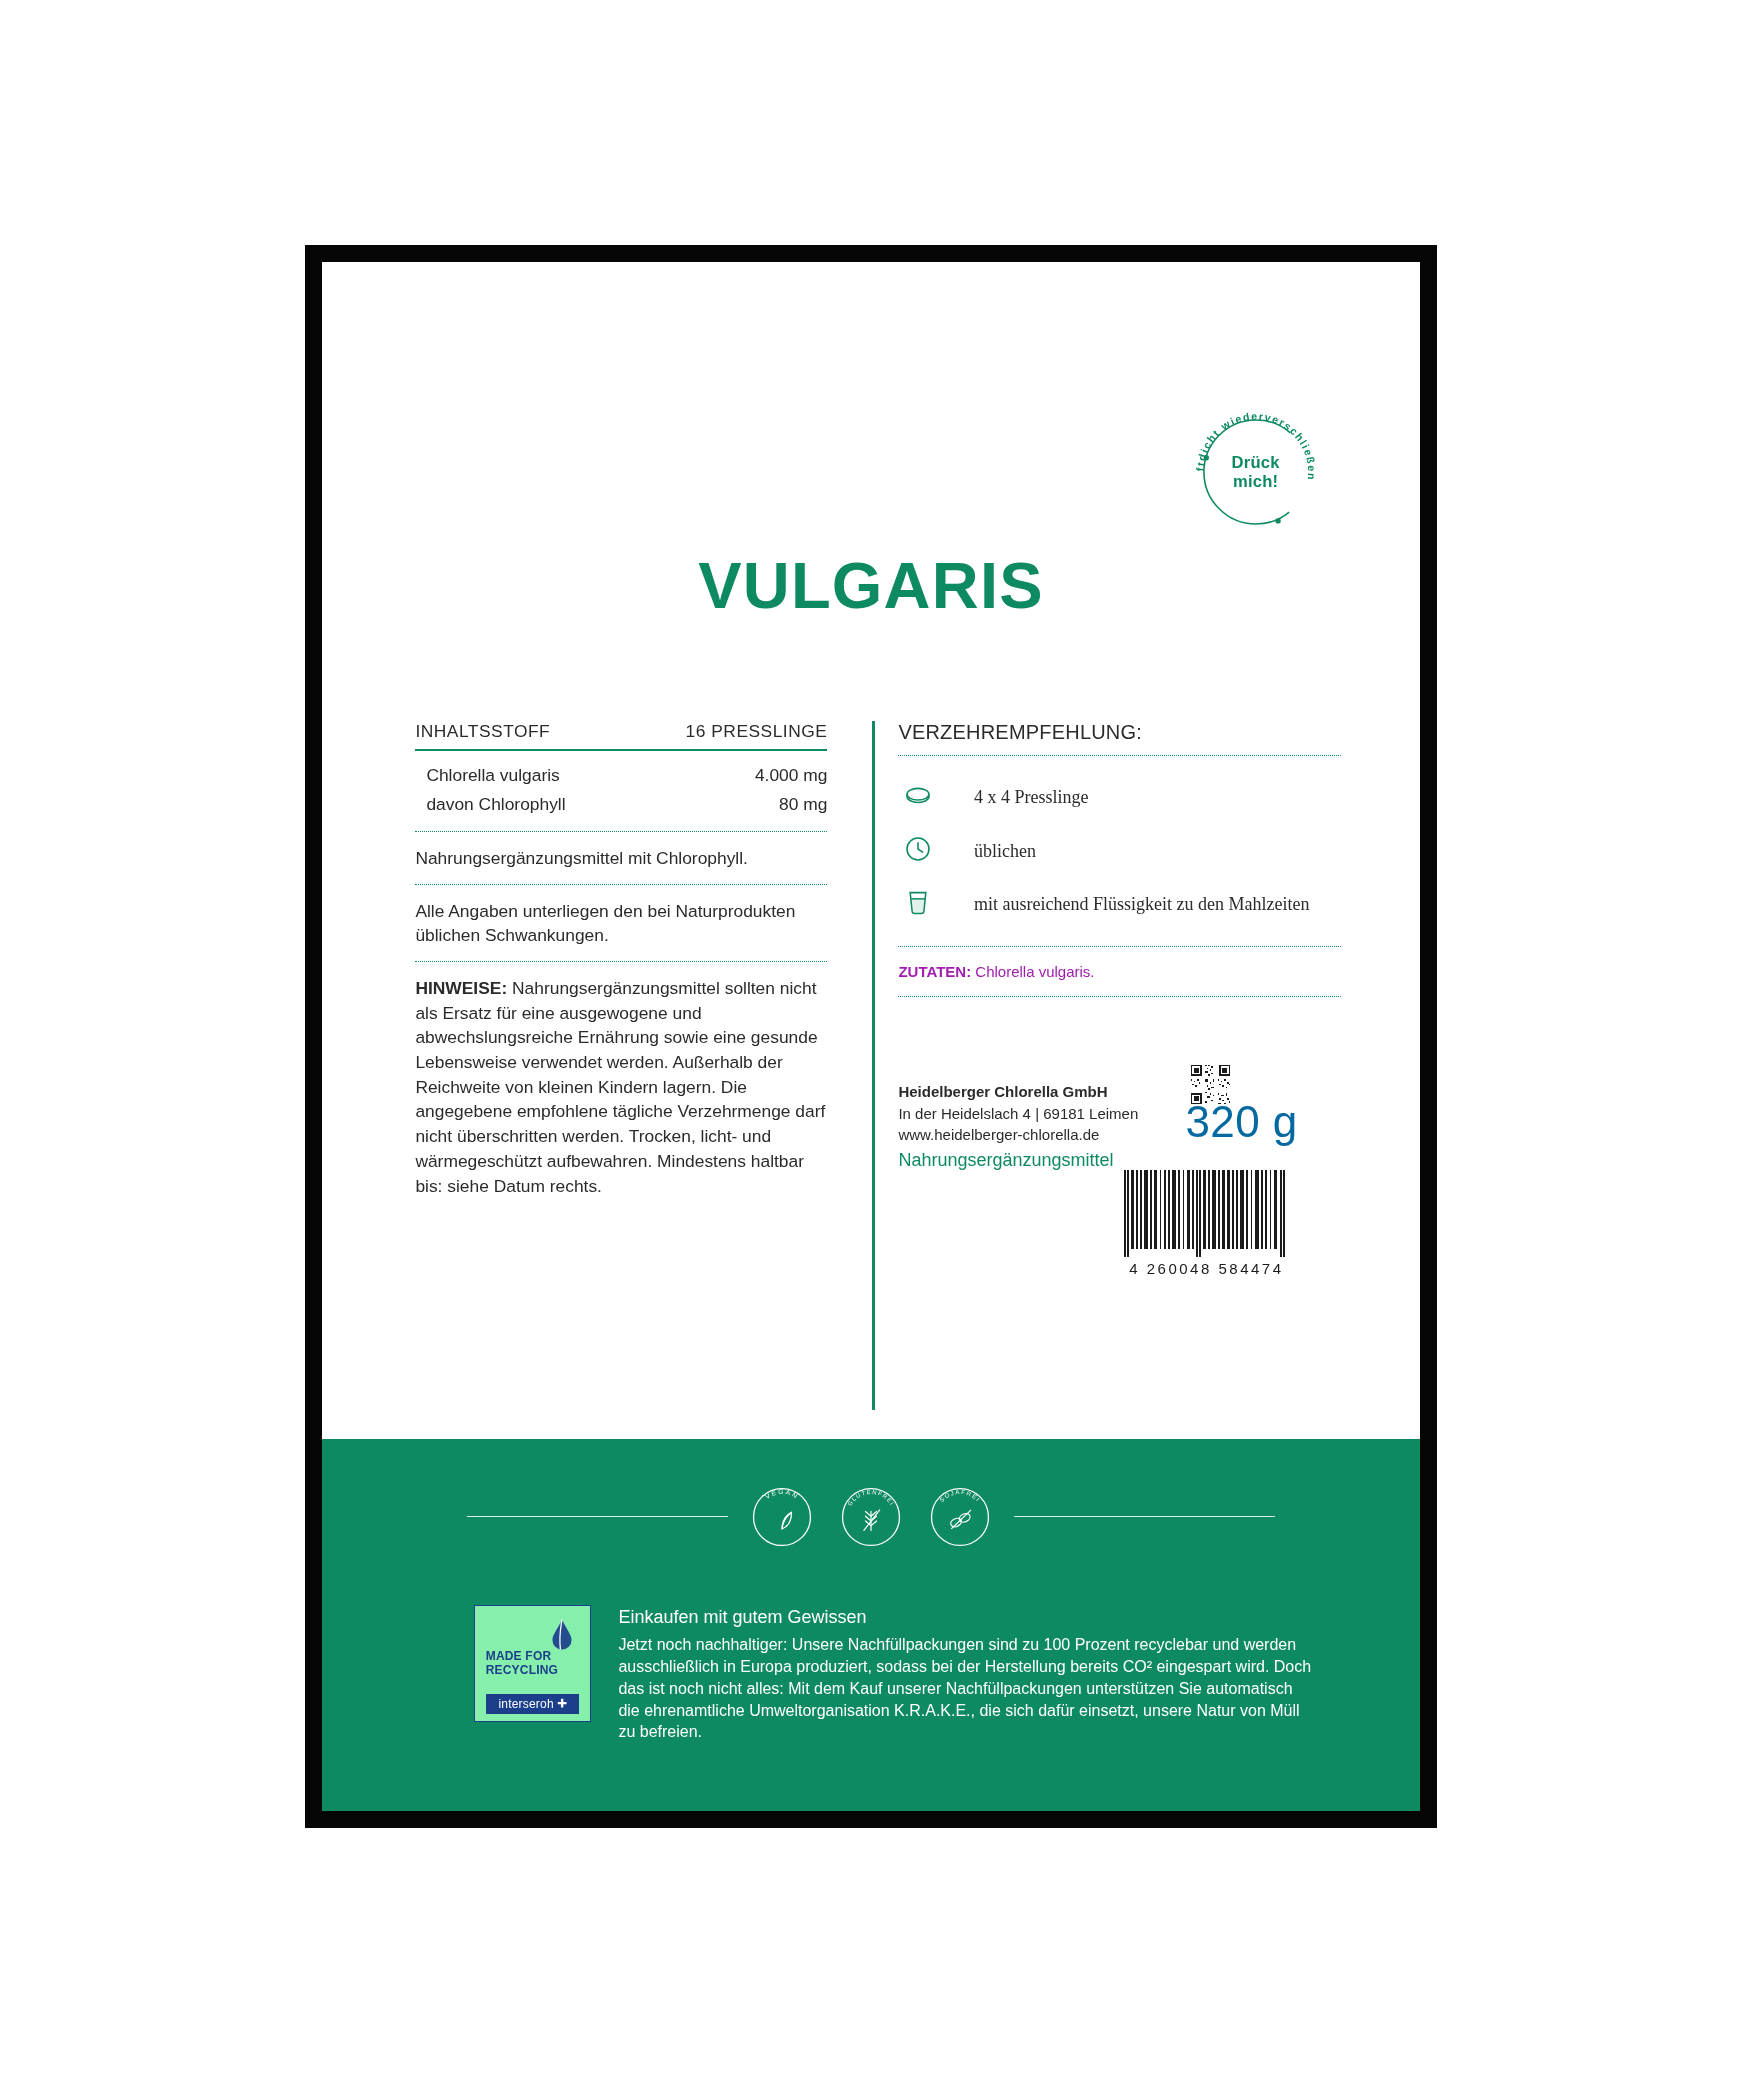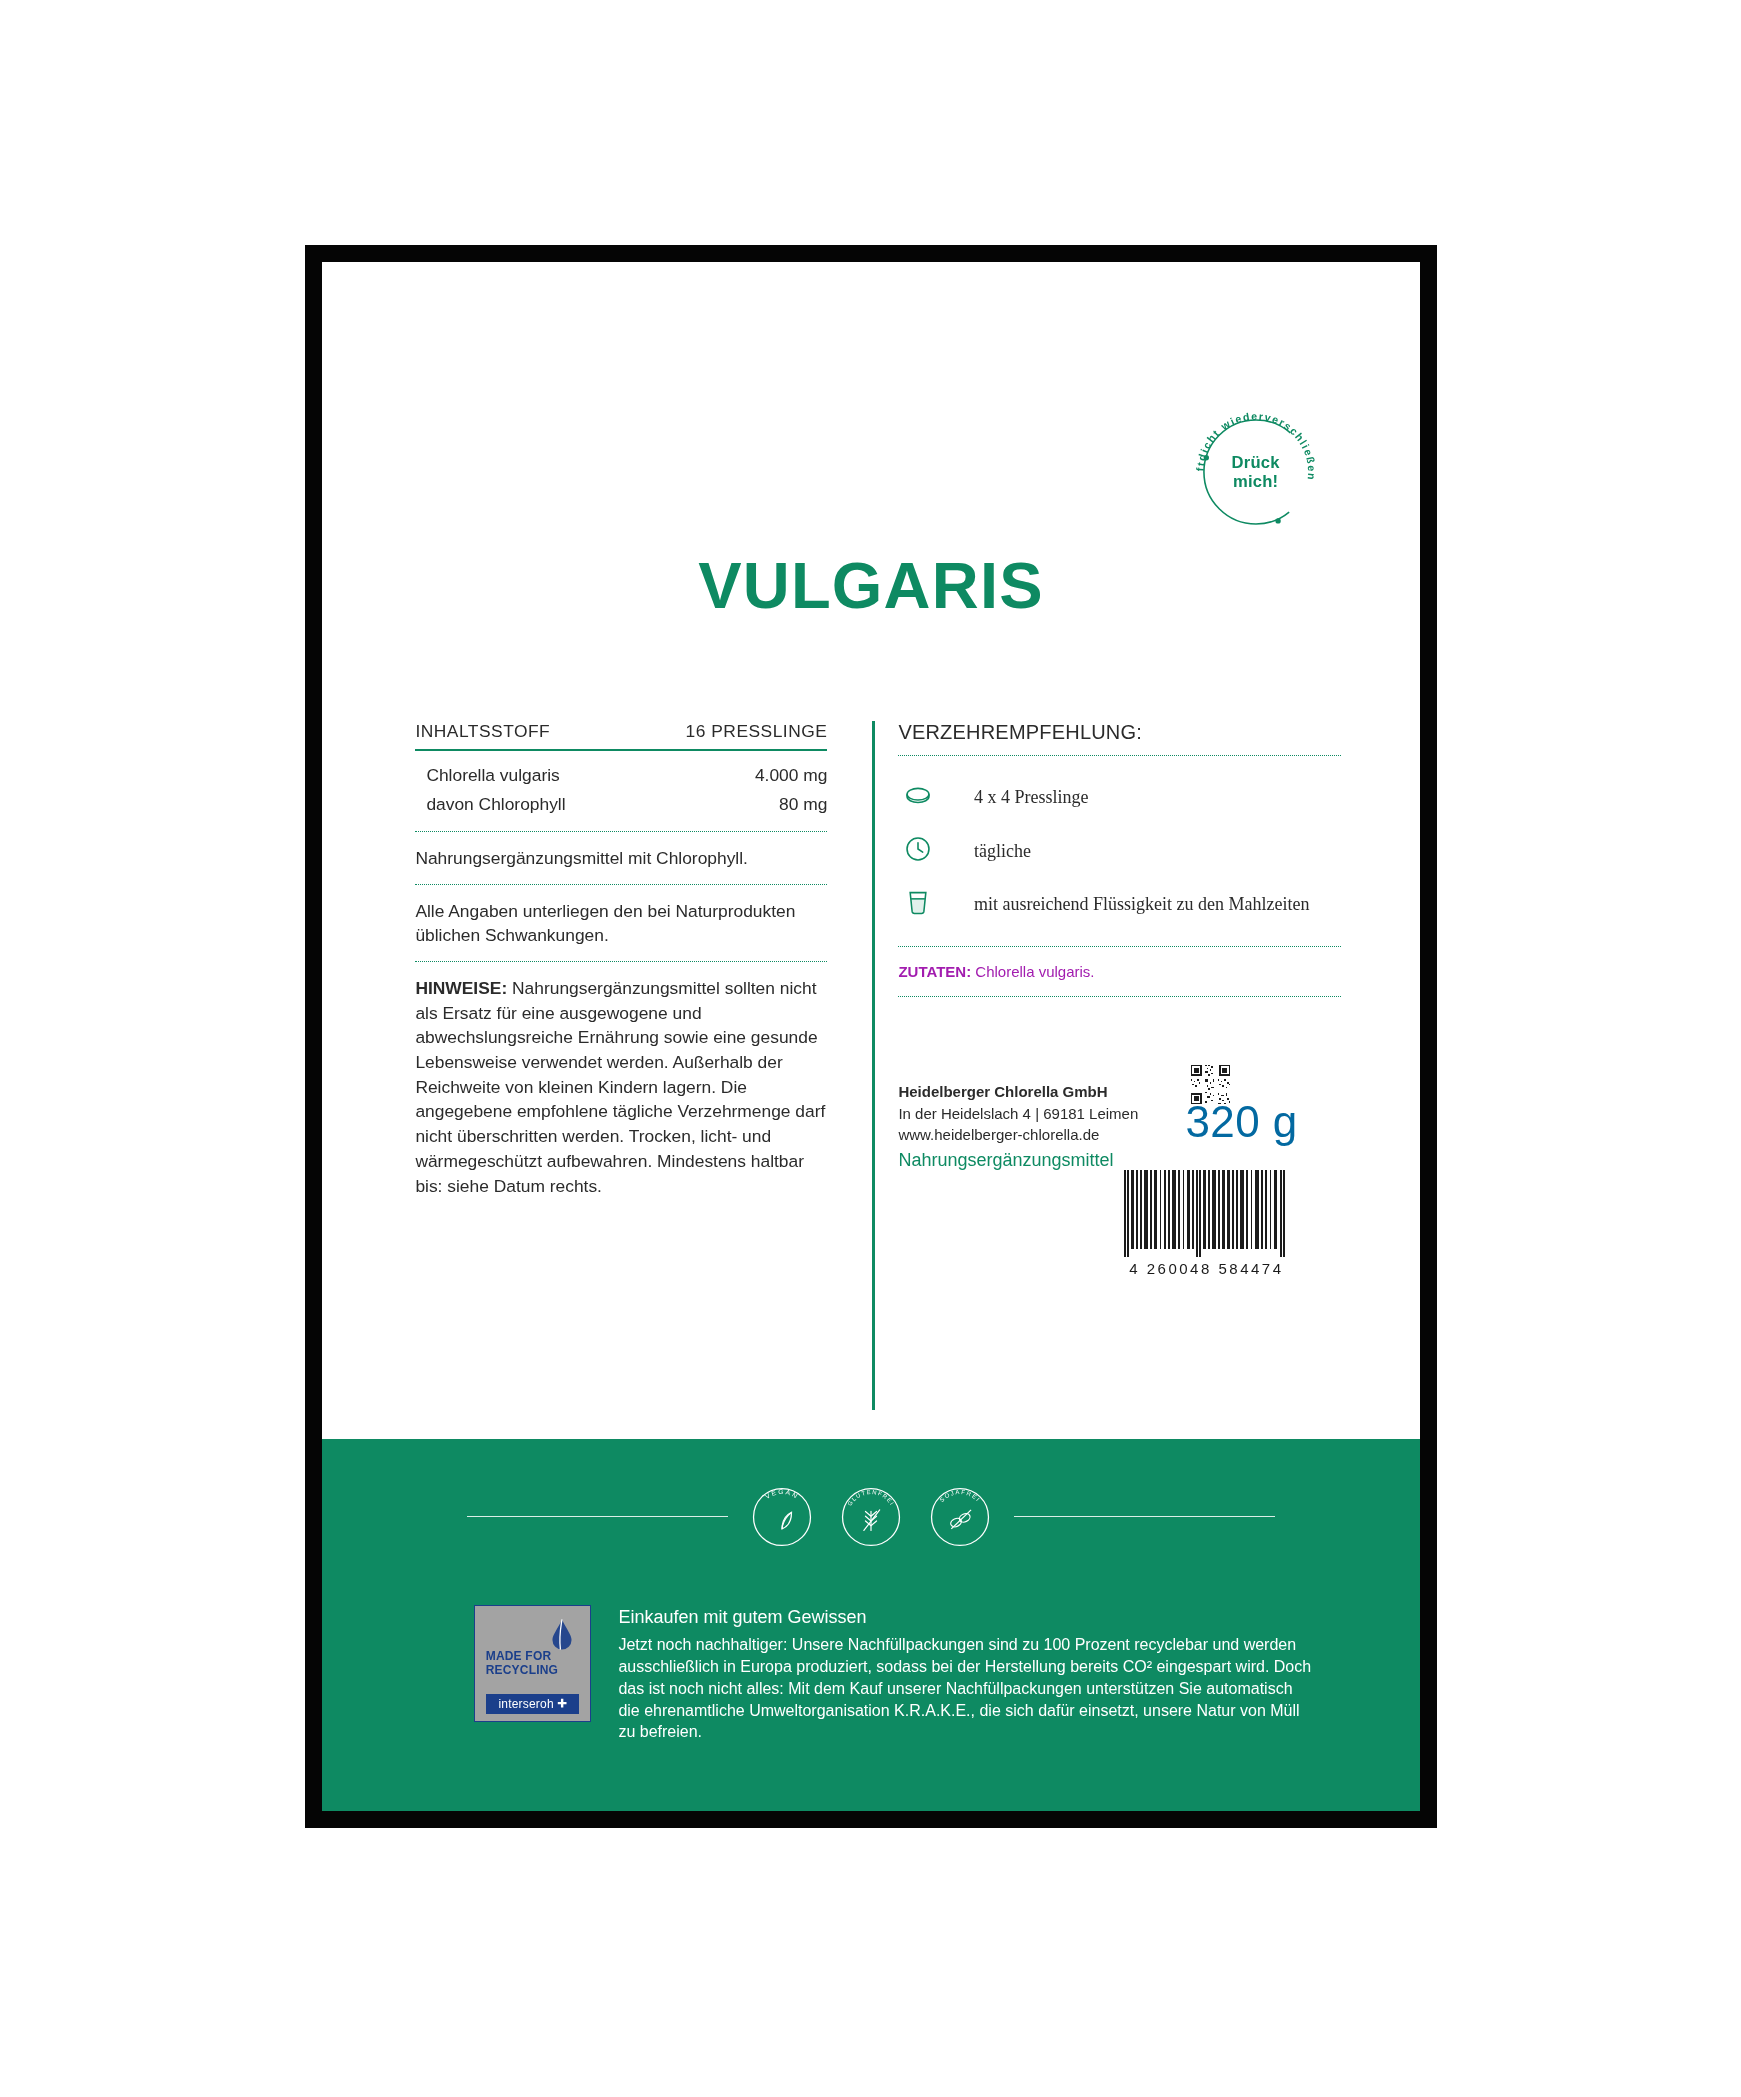--- a/index.html
+++ b/index.html
@@ -281,21 +281,21 @@
     left: 152px;
     top: 166px;
     display: flex;
     gap: 27px;
     width: 839px;
   }
   .mfr-logo {
     width: 117px;
     height: 117px;
     flex: 0 0 117px;
-    background: #a3a3a3;
+    background: #86efac;
     border: 1.6px solid #1b3f8b;
     box-sizing: border-box;
     position: relative;
     display: flex;
     flex-direction: column;
     align-items: center;
     justify-content: flex-end;
     padding-bottom: 6.3px;
   }
   .mfr-title {
@@ -507,21 +507,21 @@
               <span class="usage-text">4 x 4 Presslinge</span>
             </div>
 
             <div class="usage-item">
               <span class="usage-icon">
                 <svg width="36" height="36" viewBox="0 0 46 46">
                   <circle cx="23" cy="23" r="14" fill="none" stroke="#0e8a62" stroke-width="2"></circle>
                   <path d="M23 15 v8 l6 4" fill="none" stroke="#0e8a62" stroke-width="2" stroke-linecap="round"></path>
                 </svg>
               </span>
-              <span class="usage-text">tägliche</span>
+              <span class="usage-text">üblichen</span>
             </div>
 
             <div class="usage-item">
               <span class="usage-icon">
                 <svg width="36" height="36" viewBox="0 0 46 46">
                   <path d="M13 11 h20 l-2.5 24 a3 3 0 0 1 -3 2.6 h-9 a3 3 0 0 1 -3 -2.6 Z" fill="none" stroke="#0e8a62" stroke-width="2"></path>
                   <path d="M14.2 19 h17.6" stroke="#0e8a62" stroke-width="2"></path>
                   <path d="M15 20 l16 0 -2 15 a2.5 2.5 0 0 1 -2.5 2.2 h-7 a2.5 2.5 0 0 1 -2.5 -2.2 Z" fill="#0e8a62" opacity="0.12"></path>
                 </svg>
               </span>

